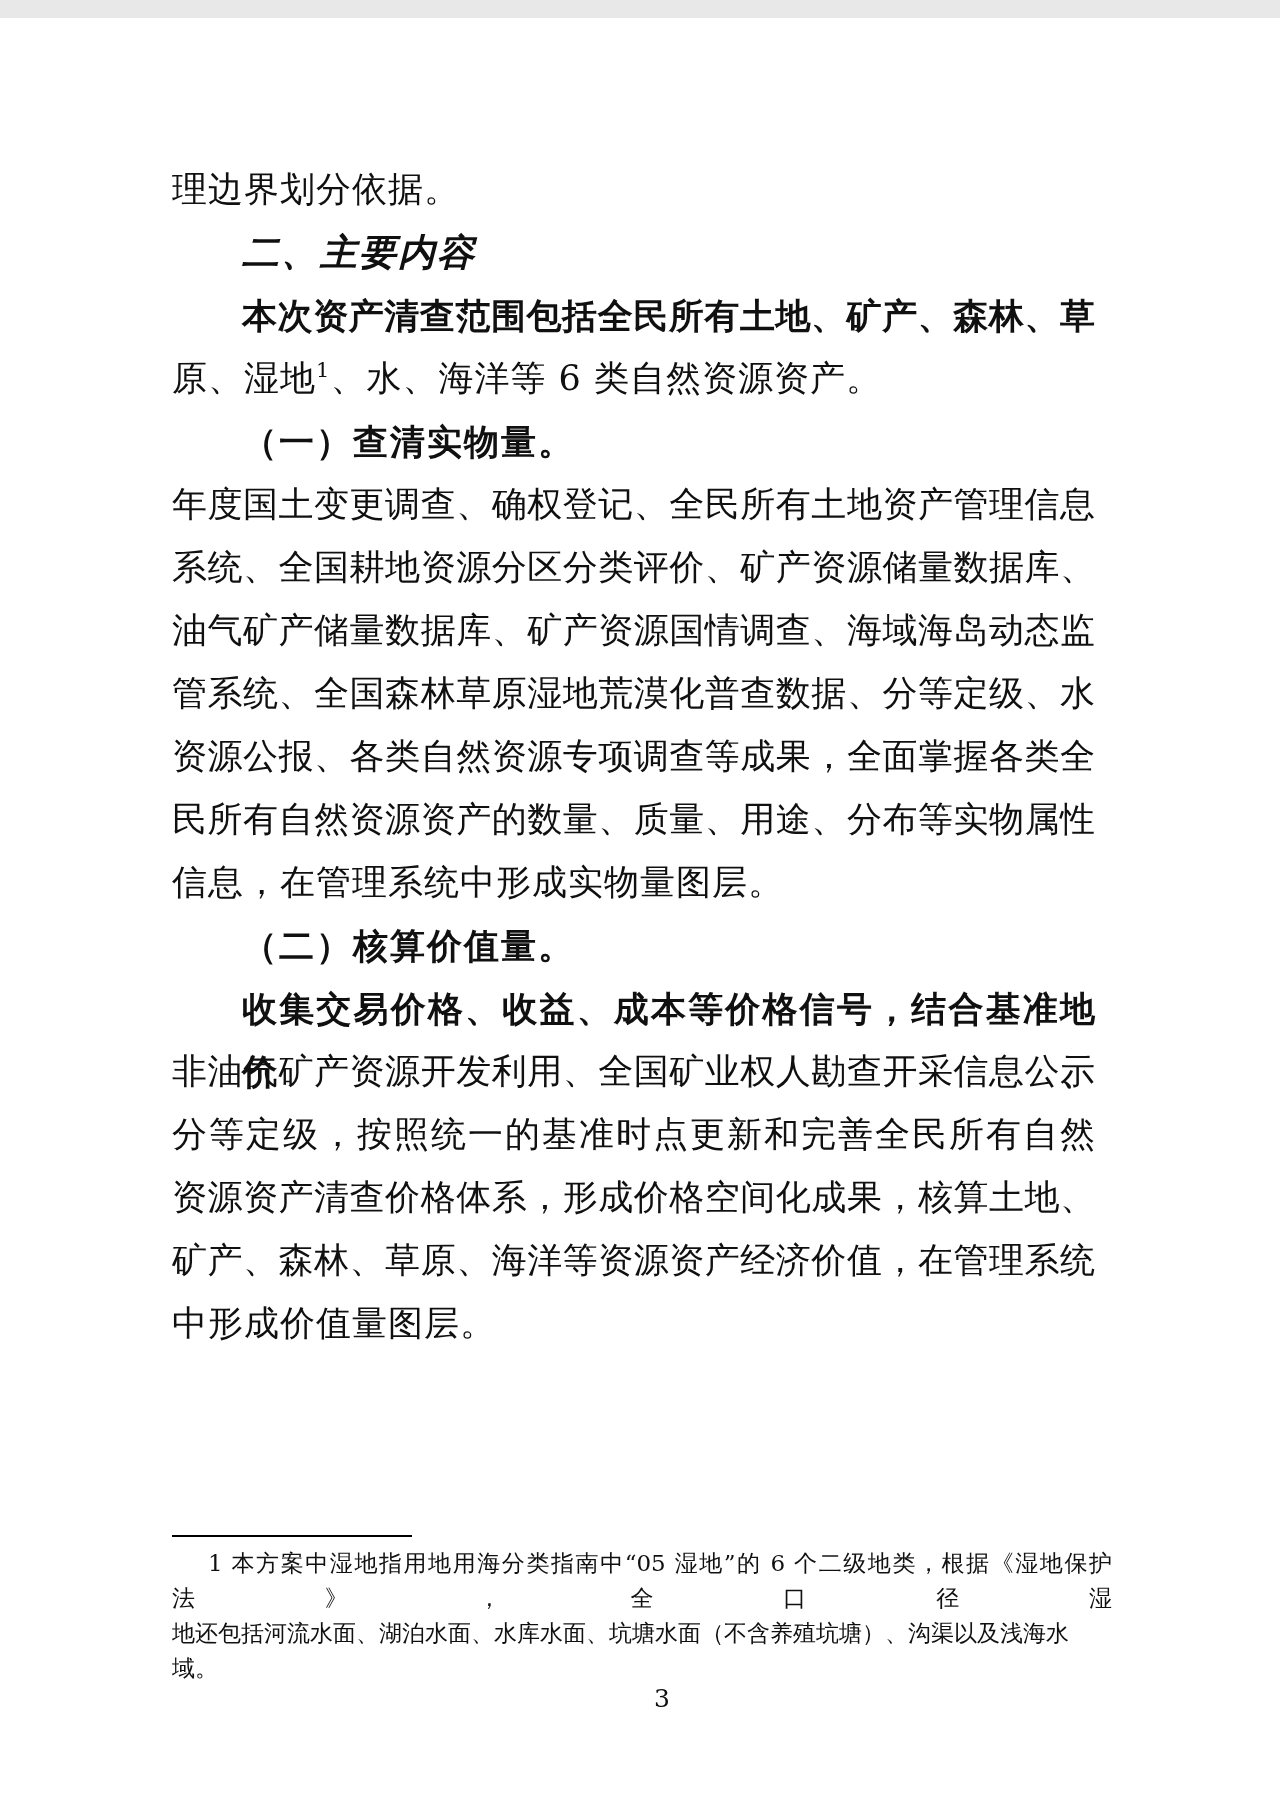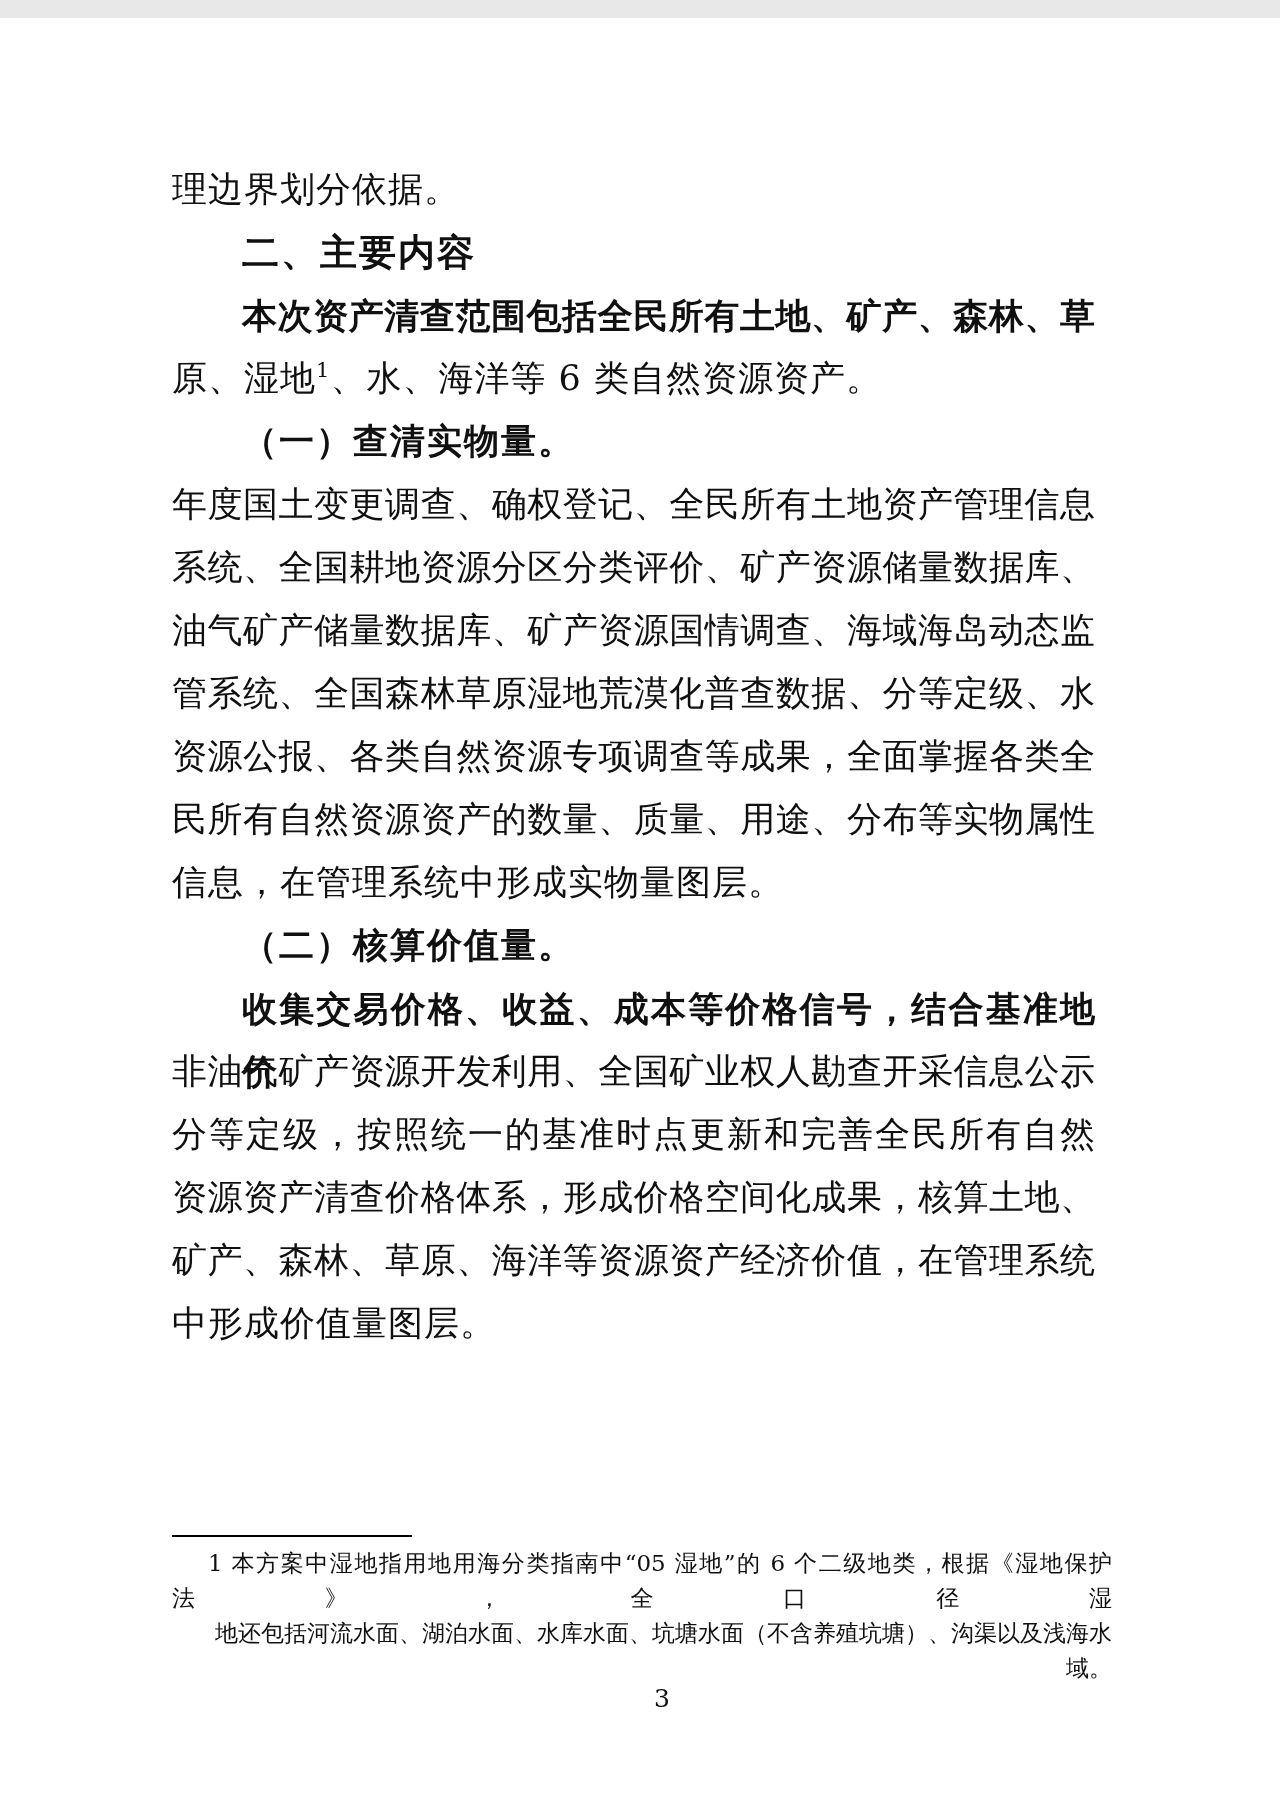--- a/index.html
+++ b/index.html
@@ -43,26 +43,26 @@
     text-justify: inter-character;
     letter-spacing: 0;
     font-weight: bold;
   }
   .line.heading1 {
     padding-left: 70px;
     font-family: "DejaVu Sans", "Liberation Sans", sans-serif;
     font-weight: 700;
     font-size: 37px;
     letter-spacing: 2px;
+    font-style: italic;
   }
   .line.heading2 {
     padding-left: 70px;
     font-weight: 700;
     letter-spacing: 2px;
-    font-family: Liberation Serif, serif;
   }
   .line .sup {
     font-size: 21px;
     vertical-align: super;
     line-height: 0;
   }
   .footnote-rule {
     position: absolute;
     left: 172px;
     top: 1517px;
@@ -71,21 +71,21 @@
     background: #000;
   }
   .footnote {
     position: absolute;
     left: 172px;
     top: 1528px;
     width: 940px;
     font-size: 23px;
     line-height: 35px;
   }
-  .fn-line { min-height: 35px; text-align: right; }
+  .fn-line { min-height: 35px; }
   .fn-line.first {
     text-indent: 36px;
     text-align: justify;
     text-align-last: justify;
     text-justify: inter-character;
   }
   .page-number {
     position: absolute;
     left: 172px;
     top: 1666px;

